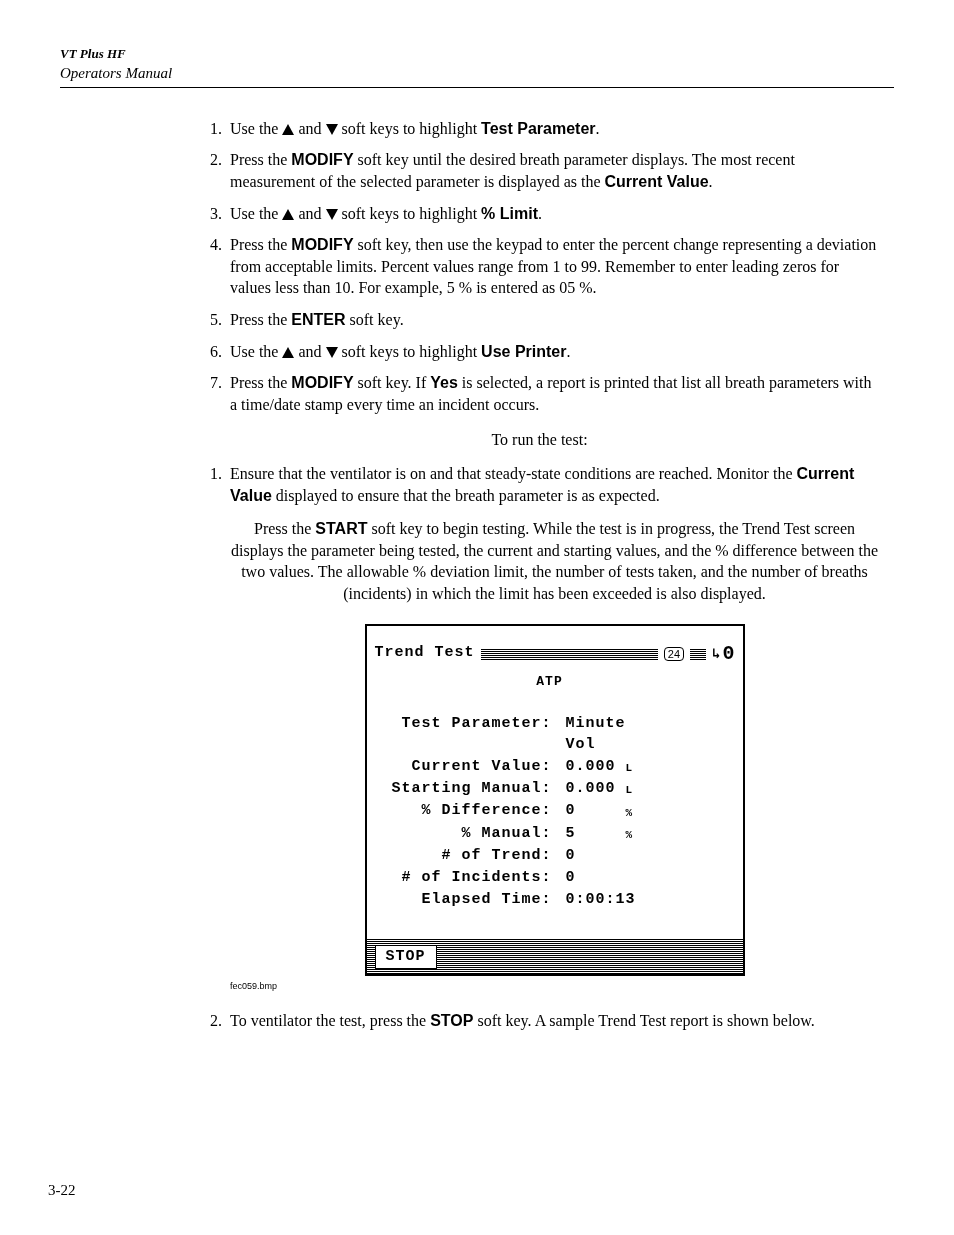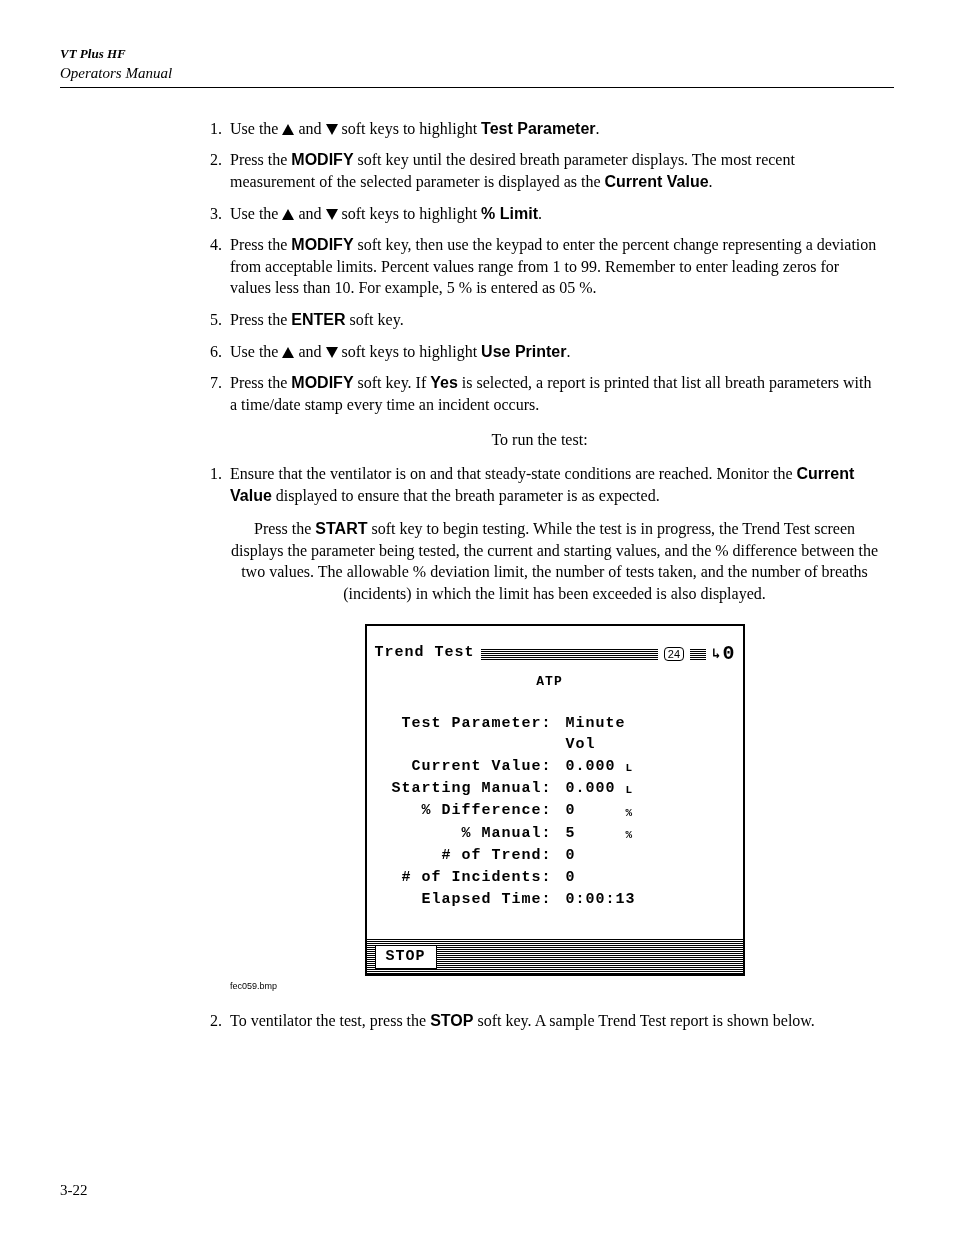--- a/index.html
+++ b/index.html
@@ -273,13 +273,13 @@
       </div>
       <div class="caption">fec059.bmp</div>
     </li>
     <li>
       <span>To ventilator the test, press the </span><strong class="sans">STOP</strong><span> soft key. A sample Trend Test report is shown below.</span>
     </li>
   </ol>
 
 </div>
 
-<div class="page-num" style="left:60px; top:1180px;">3-22</div>
+<div class="page-num" style="left:48px; top:1180px;">3-22</div>
 
 </body></html>

